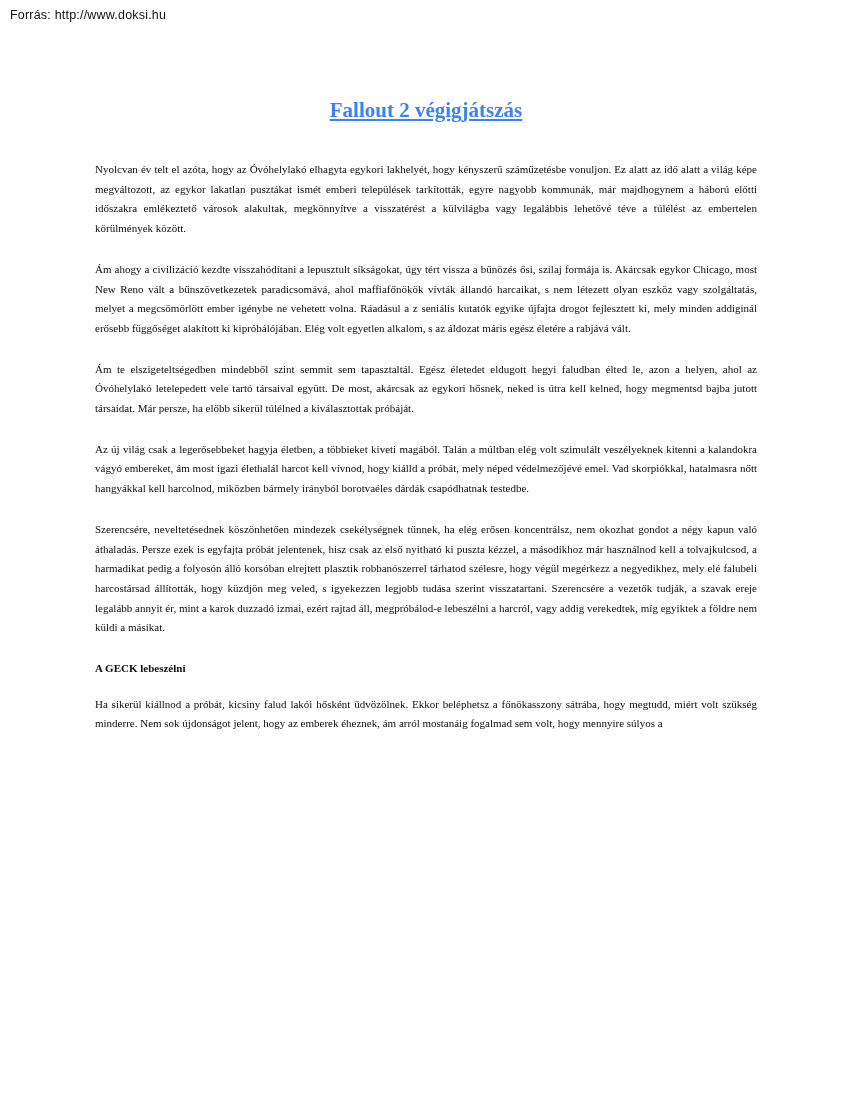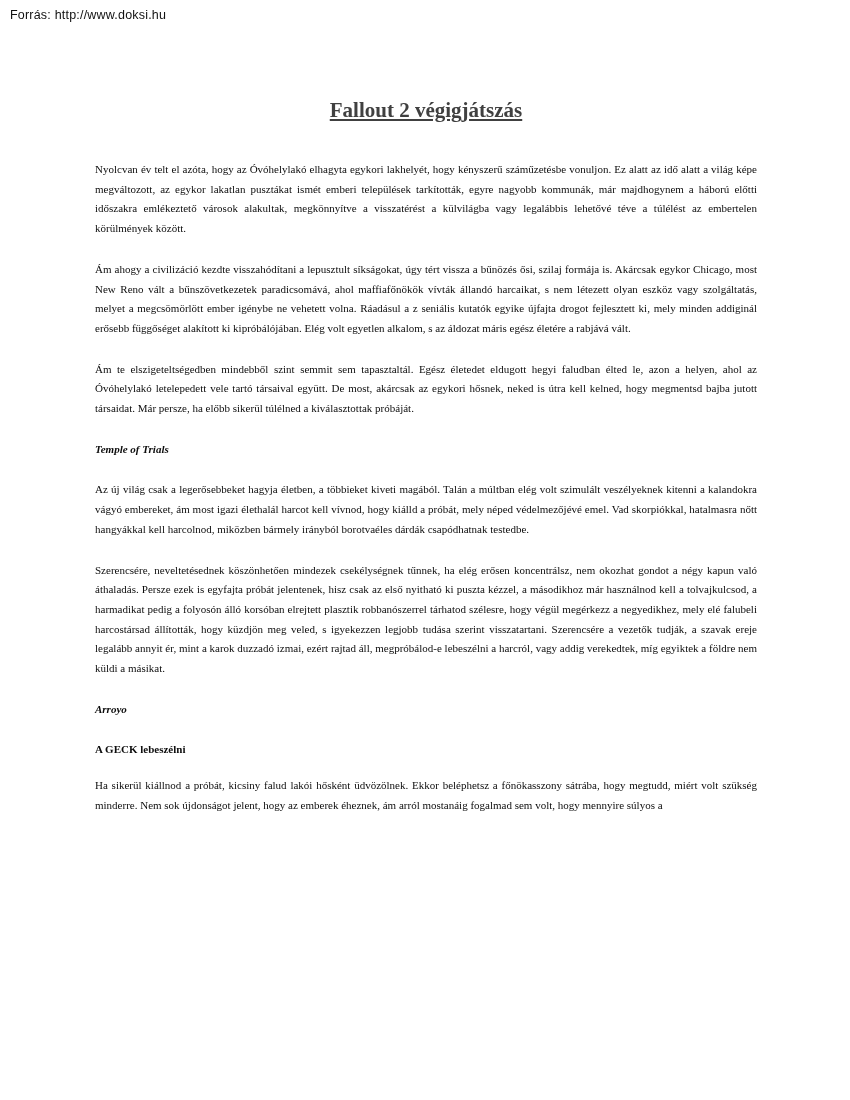--- a/index.html
+++ b/index.html
@@ -31,21 +31,21 @@
     left: 95px;
     width: 662px;
   }
   .doc-title {
     margin: 98px 0 0 0;
     text-align: center;
     font-size: 21px;
     font-weight: bold;
     text-decoration: underline;
     line-height: 24px;
-    color: #404040;
+    color: #3b82f6;
   }
   .block {
     font-size: 11px;
     line-height: 19.7px;
     color: #0d0d0d;
   }
   .para {
     margin: 21px 0 0 0;
     text-align: justify;
     text-justify: inter-word;
@@ -76,26 +76,24 @@
   <div class="doc-body">
 
     <h1 class="doc-title">Fallout 2 végigjátszás</h1>
 
     <p class="block para first">Nyolcvan év telt el azóta, hogy az Óvóhelylakó elhagyta egykori lakhelyét, hogy kényszerű száműzetésbe vonuljon. Ez alatt az idő alatt a világ képe megváltozott, az egykor lakatlan pusztákat ismét emberi települések tarkították, egyre nagyobb kommunák, már majdhogynem a háború előtti időszakra emlékeztető városok alakultak, megkönnyítve a visszatérést a külvilágba vagy legalábbis lehetővé téve a túlélést az embertelen körülmények között.</p>
 
     <p class="block para">Ám ahogy a civilizáció kezdte visszahódítani a lepusztult síkságokat, úgy tért vissza a bűnözés ősi, szilaj formája is. Akárcsak egykor Chicago, most New Reno vált a bűnszövetkezetek paradicsomává, ahol maffiafőnökök vívták állandó harcaikat, s nem létezett olyan eszköz vagy szolgáltatás, melyet a megcsömörlött ember igénybe ne vehetett volna. Ráadásul a z seniális kutatók egyike újfajta drogot fejlesztett ki, mely minden addiginál erősebb függőséget alakított ki kipróbálójában. Elég volt egyetlen alkalom, s az áldozat máris egész életére a rabjává vált.</p>
 
     <p class="block para">Ám te elszigeteltségedben mindebből szint semmit sem tapasztaltál. Egész életedet eldugott hegyi faludban élted le, azon a helyen, ahol az Óvóhelylakó letelepedett vele tartó társaival együtt. De most, akárcsak az egykori hősnek, neked is útra kell kelned, hogy megmentsd bajba jutott társaidat. Már persze, ha előbb sikerül túlélned a kiválasztottak próbáját.</p>
 
-    <h2 class="block heading-bold-italic">Temple of Trials</h2>
 
     <p class="block para">Az új világ csak a legerősebbeket hagyja életben, a többieket kiveti magából. Talán a múltban elég volt szimulált veszélyeknek kitenni a kalandokra vágyó embereket, ám most igazi élethalál harcot kell vívnod, hogy kiálld a próbát, mely néped védelmezőjévé emel. Vad skorpiókkal, hatalmasra nőtt hangyákkal kell harcolnod, miközben bármely irányból borotvaéles dárdák csapódhatnak testedbe.</p>
 
     <p class="block para">Szerencsére, neveltetésednek köszönhetően mindezek csekélységnek tűnnek, ha elég erősen koncentrálsz, nem okozhat gondot a négy kapun való áthaladás. Persze ezek is egyfajta próbát jelentenek, hisz csak az első nyitható ki puszta kézzel, a másodikhoz már használnod kell a tolvajkulcsod, a harmadikat pedig a folyosón álló korsóban elrejtett plasztik robbanószerrel tárhatod szélesre, hogy végül megérkezz a negyedikhez, mely elé falubeli harcostársad állították, hogy küzdjön meg veled, s igyekezzen legjobb tudása szerint visszatartani. Szerencsére a vezetők tudják, a szavak ereje legalább annyit ér, mint a karok duzzadó izmai, ezért rajtad áll, megpróbálod-e lebeszélni a harcról, vagy addig verekedtek, míg egyiktek a földre nem küldi a másikat.</p>
 
-    <h2 class="block heading-bold-italic">Arroyo</h2>
 
     <h3 class="block heading-bold">A GECK lebeszélni</h3>
 
     <p class="block para tight">Ha sikerül kiállnod a próbát, kicsiny falud lakói hősként üdvözölnek. Ekkor beléphetsz a főnökasszony sátrába, hogy megtudd, miért volt szükség minderre. Nem sok újdonságot jelent, hogy az emberek éheznek, ám arról mostanáig fogalmad sem volt, hogy mennyire súlyos a</p>
 
   </div>
 </div>
 
 </body></html>

